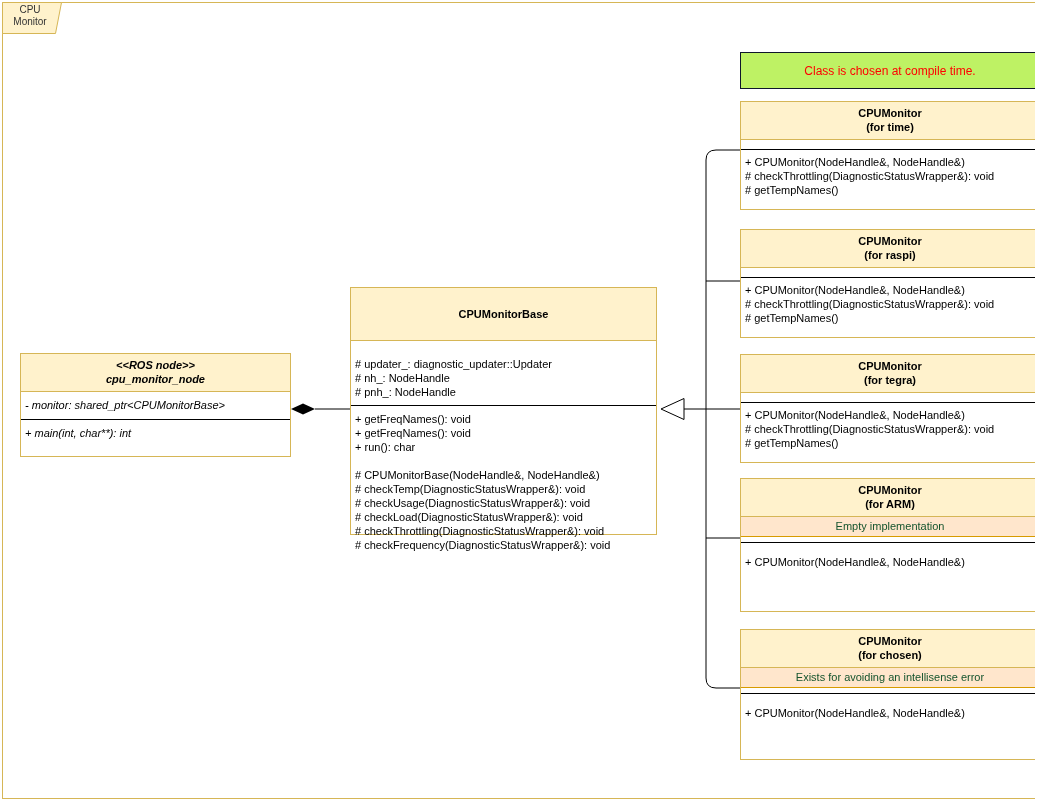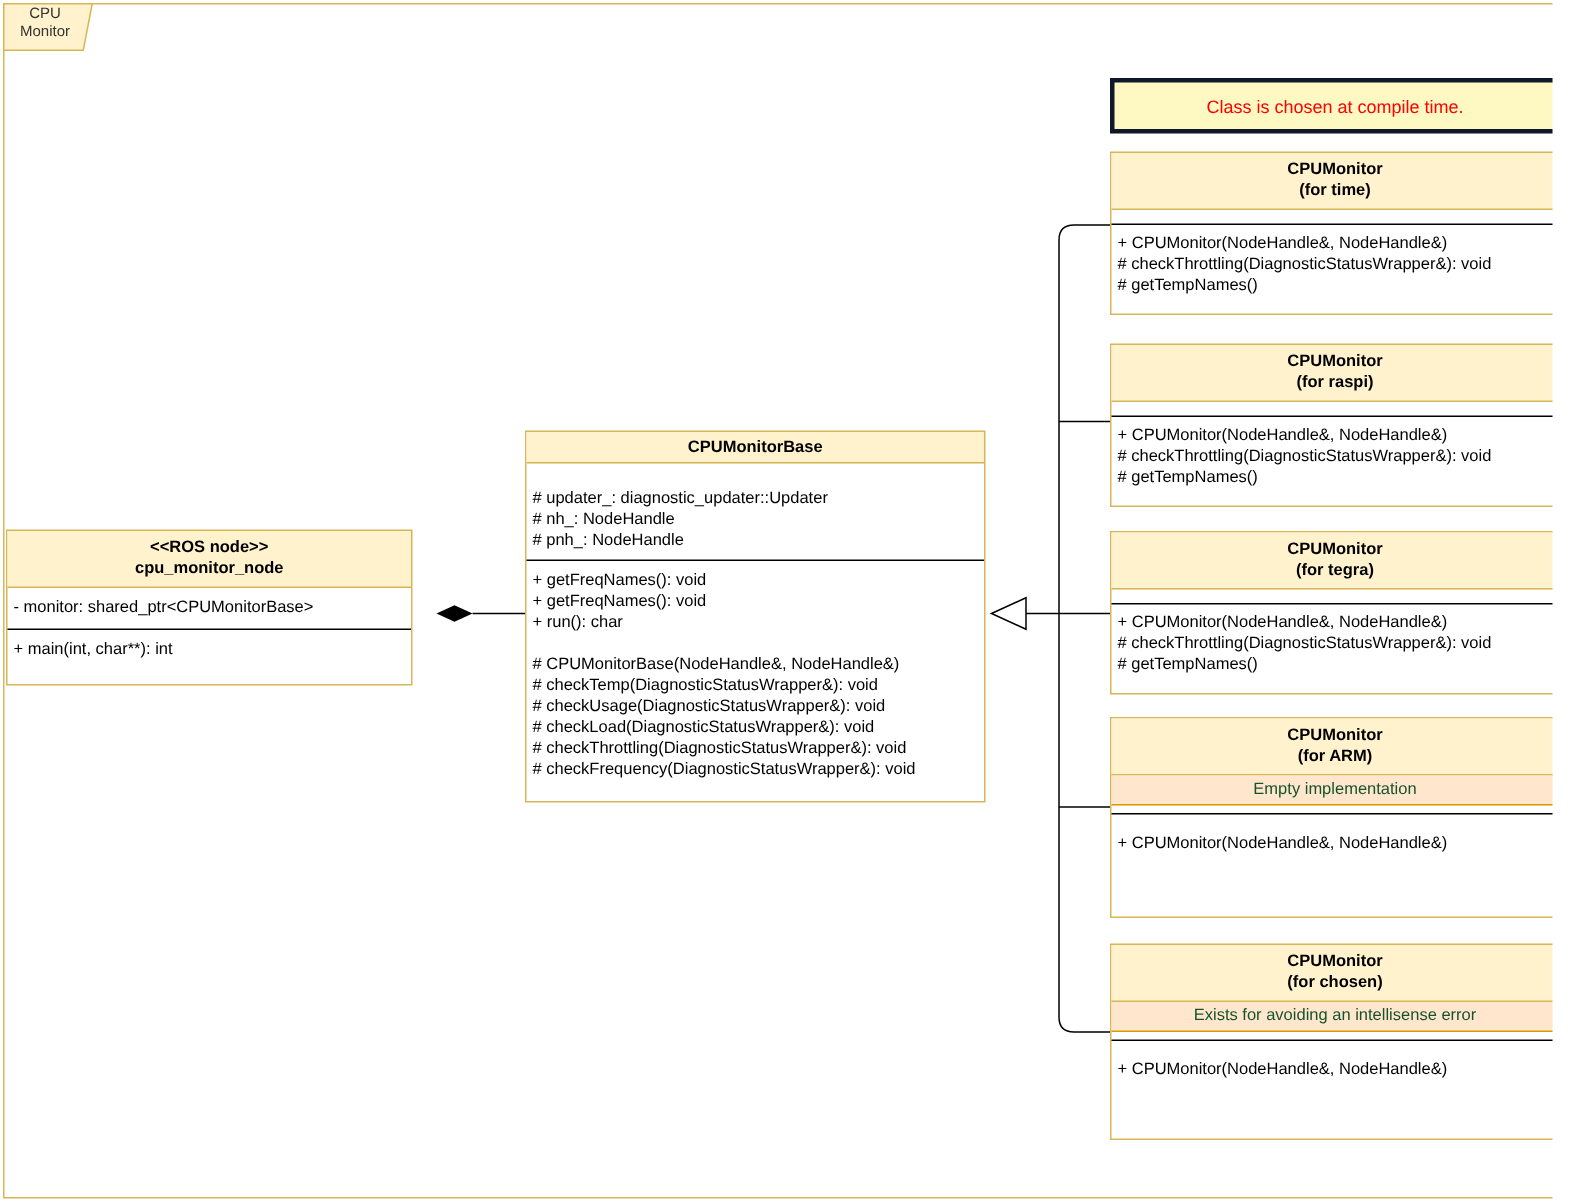--- a/index.html
+++ b/index.html
@@ -20,29 +20,29 @@
   .uml-attrs{border-bottom:1px solid #000;padding:16px 4px 6px;}
   .uml-methods{padding:5px 4px 4px;flex:1;}
   .uml-empty{border-bottom:1px solid #000;}
   .e9{height:9px;} .e5{height:5px;}
   .uml-band{background:#ffe6cc;border-bottom:1px solid #d79b00;color:#14532d;
             text-align:center;padding:2px 0 3px;}
   .pad12{padding-top:12px;}
   .mline{white-space:pre;}
 
   
-  #box-ros    {left:4px;  top:353px; width:271px; height:104px;}
+  #box-ros    {left:20px;  top:353px; width:271px; height:104px;font-style:italic;}
   #box-ros .uml-attrs{padding:6px 4px 7px;}
   #box-ros .uml-methods{padding-top:6px;}
   #box-base   {left:350px; top:287px; width:307px; height:248px;}
-  #box-base .uml-hdr{padding:3px 2px;}
+  #box-base .uml-hdr{padding:19px 2px;}
   #box-base .uml-methods{padding-top:6px;}
   .rb{left:740px;width:300px;}
   #note-box   {position:absolute;left:740px;top:52px;width:300px;height:37px;
-               background:#fef9c3;border:3px solid #0f172a;box-sizing:border-box;
+               background:#bef264;border:1px solid #0f172a;box-sizing:border-box;
                color:#ff0000;font-size:12px;display:flex;align-items:center;justify-content:center;}
   #box-intel  {top:101px; height:109px;}
   #box-raspi  {top:229px; height:109px;}
   #box-tegra  {top:354px; height:109px;}
   #box-arm    {top:478px; height:134px;}
   #box-unknown{top:629px; height:131px;}
 </style>
 </head>
 <body>
 

